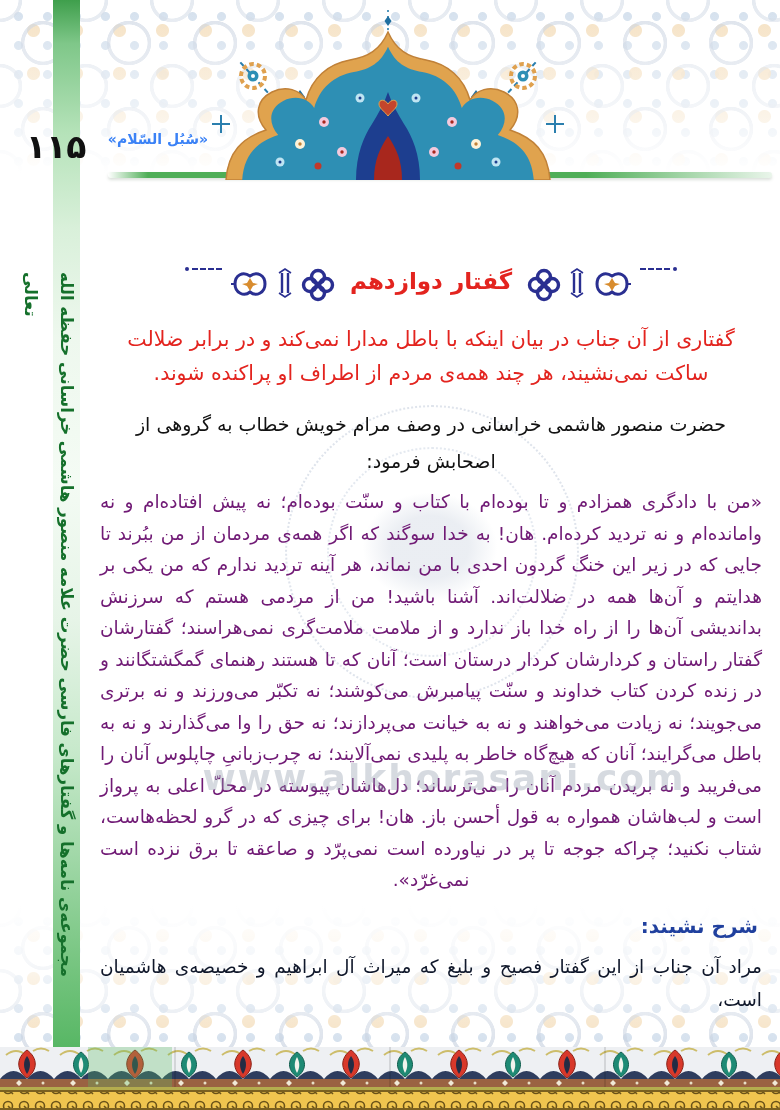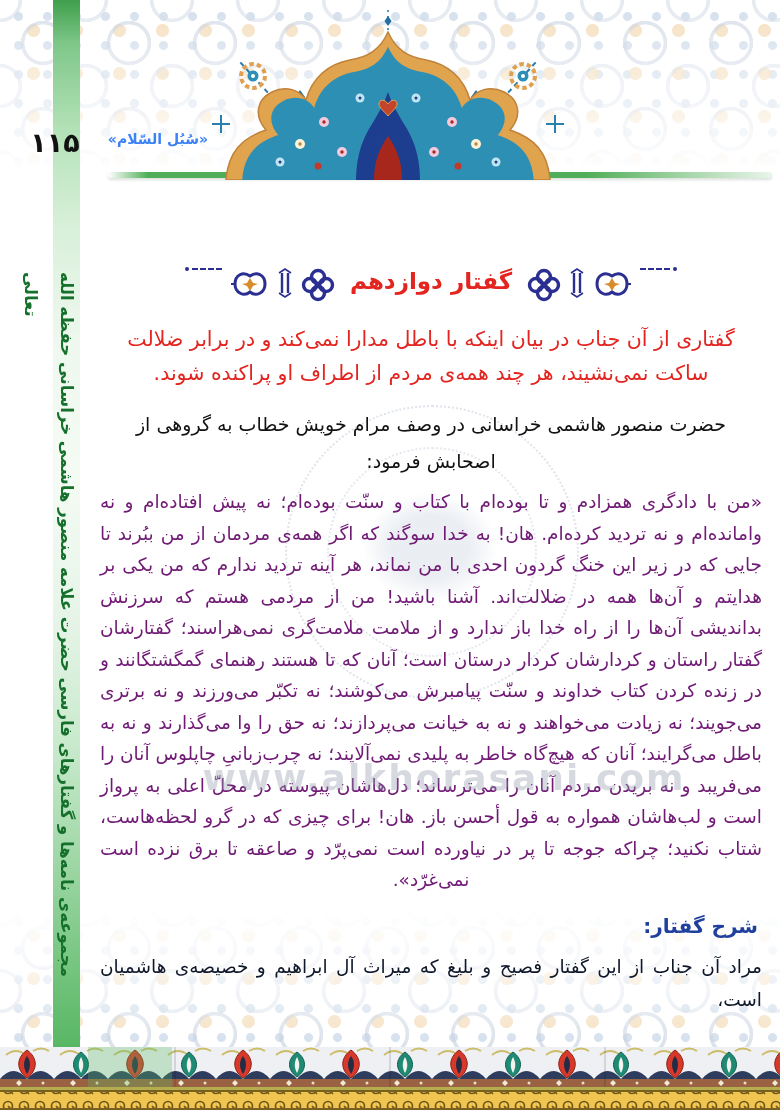--- a/index.html
+++ b/index.html
@@ -37,21 +37,21 @@
   .spine-text{
     position:absolute; left:48px; top:272px; height:745px; width:36px; z-index:4;
     writing-mode:vertical-rl; direction:rtl;
     color:#15702b; font-size:16.5px; font-weight:bold; letter-spacing:1px;
     text-align:left; line-height:36px;
   }
 
   
   .page-number{
     position:absolute; left:26px; top:127px; width:58px; z-index:4;
-    font-size:27px; font-weight:bold; color:#111; text-align:center;
+    font-size:33px; font-weight:bold; color:#111; text-align:center;
   }
   .book-title{
     position:absolute; left:88px; top:131px; width:120px; z-index:4;
     direction:rtl; font-size:14px; font-weight:bold; color:#3b82f6; white-space:nowrap;
   }
   .green-line{
     position:absolute; left:108px; top:172px; width:664px; height:6px; z-index:3; border-radius:3px;
     background:linear-gradient(to right, rgba(79,174,87,0) 0%, #4fae57 6%, #4fae57 72%, rgba(79,174,87,.55) 86%, rgba(79,174,87,.12) 100%);
     box-shadow:0 2px 3px rgba(60,90,60,.18);
   }
@@ -251,21 +251,21 @@
         <path d="M6 16 C6 7 14 3 21 8 C28 3 36 7 36 16 C36 25 27 29 21 24 C15 29 6 25 6 16 Z" fill="none" stroke="#2a2f91" stroke-width="3"></path>
         <path d="M21 10 L24 15 L29 16 L24 18 L21 23 L18 18 L13 16 L18 15 Z" fill="#d88c2e"></path>
         <path d="M35 16 l5 0" stroke="#2a2f91" stroke-width="2"></path>
       </svg>
       <div class="dash-orn r"></div>
     </div>
 
     <p class="summary">گفتاری از آن جناب در بیان اینکه با باطل مدارا نمی‌کند و در برابر ضلالت ساکت نمی‌نشیند، هر چند همه‌ی مردم از اطراف او پراکنده شوند.</p>
     <p class="lead">حضرت منصور هاشمی خراسانی در وصف مرام خویش خطاب به گروهی از اصحابش فرمود:</p>
     <p class="quote">«من با دادگری همزادم و تا بوده‌ام با کتاب و سنّت بوده‌ام؛ نه پیش افتاده‌ام و نه وامانده‌ام و نه تردید کرده‌ام. هان! به خدا سوگند که اگر همه‌ی مردمان از من ببُرند تا جایی که در زیر این خنگ گردون احدی با من نماند، هر آینه تردید ندارم که من یکی بر هدایتم و آن‌ها همه در ضلالت‌اند. آشنا باشید! من از مردمی هستم که سرزنش بداندیشی آن‌ها را از راه خدا باز ندارد و از ملامت ملامت‌گری نمی‌هراسند؛ گفتارشان گفتار راستان و کردارشان کردار درستان است؛ آنان که تا هستند رهنمای گمگشتگانند و در زنده کردن کتاب خداوند و سنّت پیامبرش می‌کوشند؛ نه تکبّر می‌ورزند و نه برتری می‌جویند؛ نه زیادت می‌خواهند و نه به خیانت می‌پردازند؛ نه حق را وا می‌گذارند و نه به باطل می‌گرایند؛ آنان که هیچ‌گاه خاطر به پلیدی نمی‌آلایند؛ نه چرب‌زبانیِ چاپلوس آنان را می‌فریبد و نه بریدن مردم آنان را می‌ترساند؛ دل‌هاشان پیوسته در محلّ اعلی به پرواز است و لب‌هاشان همواره به قول أحسن باز. هان! برای چیزی که در گرو لحظه‌هاست، شتاب نکنید؛ چراکه جوجه تا پر در نیاورده است نمی‌پرّد و صاعقه تا برق نزده است نمی‌غرّد».</p>
-    <h2 class="commentary-heading">شرح گفتار:</h2>
+    <h2 class="commentary-heading">شرح نشیند:</h2>
     <p class="commentary">مراد آن جناب از این گفتار فصیح و بلیغ که میراث آل ابراهیم و خصیصه‌ی هاشمیان است،</p>
   </div>
 
   <div class="url-watermark">www.alkhorasani.com</div>
 
   <svg class="footer" width="780" height="63">
     <defs>
       <pattern id="palm" width="108" height="40" patternUnits="userSpaceOnUse">
         <rect width="108" height="40" fill="#eef0f3"></rect>
         <path d="M6 8 q10 -8 20 0 M60 8 q10 -8 20 0 M33 4 q8 -5 16 0 M87 4 q8 -5 16 0" stroke="#cdbd6a" fill="none" stroke-width="2"></path>

